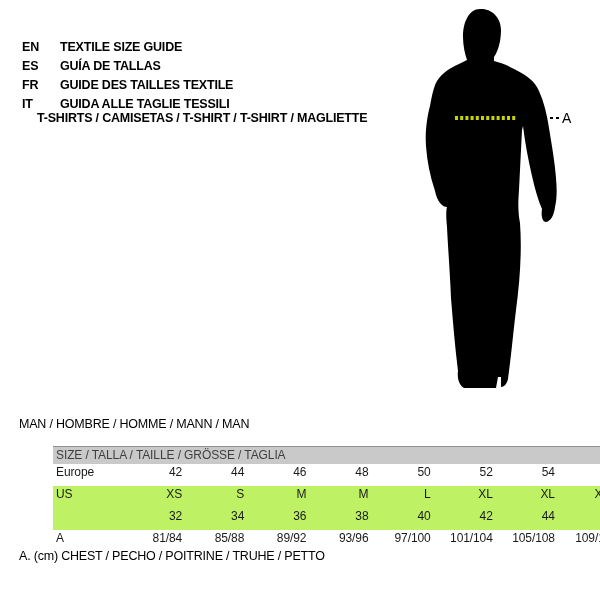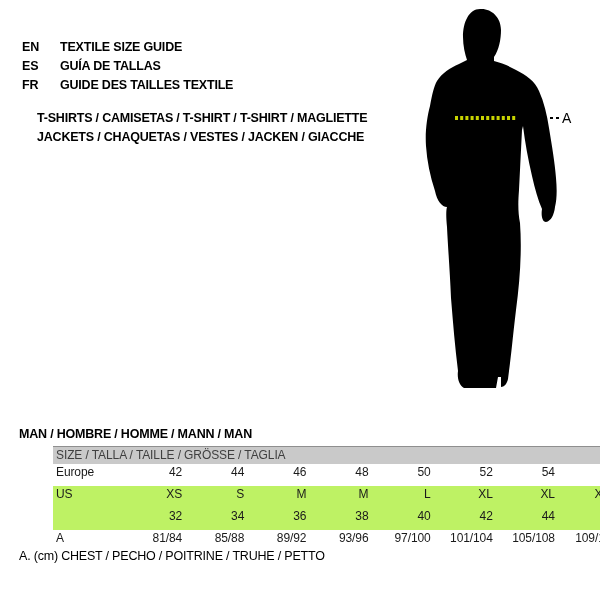--- a/index.html
+++ b/index.html
@@ -12,21 +12,21 @@
   .lang-list { position:absolute; left:22px; top:14px;margin-top:24px; }
   .lang-row { display:flex; font-weight:bold; font-size:12.5px; line-height:19px; letter-spacing:-0.2px; }
   .lang-code { width:38px; flex:0 0 38px; }
   
   .categories { position:absolute; left:21px; top:109px;margin-left:16px; }
   .cat-line { font-weight:bold; font-size:12.5px; line-height:19px; letter-spacing:-0.2px; }
   
   .figure-svg { position:absolute; left:403px; top:5px; }
   .measure-label { font-family:"Liberation Sans", sans-serif; font-size:14px; fill:#000; }
   
-  .section-title { position:absolute; left:19px; top:427px; font-weight:bold; font-size:12.5px; letter-spacing:-0.2px; }
+  .section-title { position:absolute; left:19px; top:417px; font-weight:normal; font-size:12.5px; letter-spacing:-0.2px; }
   
   .tbl { position:absolute; left:36px; top:446px; width:564px; font-size:12px; letter-spacing:-0.1px;margin-left:17px; }
   .tbl-header { height:17px; line-height:17px; background:#c9c9c9; border-top:1px solid #8f8f8f;
                 color:#3f3f3f; padding-left:3px; }
   .tbl-row { display:flex; height:22px; line-height:17px; color:#1a1a1a; }
   .tbl-row.shaded { background:#bef264;gap:12px; }
   .tbl-label { width:64px; flex:0 0 64px; padding-left:3px; }
   .tbl-cell { flex:1; text-align:right; }
   
   .footnote { position:absolute; left:19px; top:549px; font-weight:normal; font-size:12.5px; letter-spacing:-0.2px; }
@@ -42,25 +42,28 @@
       <span class="lang-label">TEXTILE SIZE GUIDE</span>
     </div>
     <div class="lang-row">
       <span class="lang-code">ES</span>
       <span class="lang-label">GUÍA DE TALLAS</span>
     </div>
     <div class="lang-row">
       <span class="lang-code">FR</span>
       <span class="lang-label">GUIDE DES TAILLES TEXTILE</span>
     </div>
+    <div class="lang-row">
+      <span class="lang-code">IT</span>
+      <span class="lang-label">GUIDA ALLE TAGLIE TESSILI</span>
+    </div>
   </div>
 
   <div class="categories">
     <div class="cat-line">T-SHIRTS / CAMISETAS / T-SHIRT / T-SHIRT / MAGLIETTE</div>
-    <div class="cat-line">JACKETS / CHAQUETAS / VESTES / JACKEN / GIACCHE</div>
   </div>
 
   <svg class="figure-svg" width="180" height="390" viewBox="0 0 180 390" xmlns="http://www.w3.org/2000/svg">
     <path d="M 77,4
              C 88,3 98,12 98,25
              C 98,34 96,45 91,52
              L 91,56
              C 99,58 106,61 113,65
              C 123,70 132,76 136,86
              C 141,97 144,110 146,123

